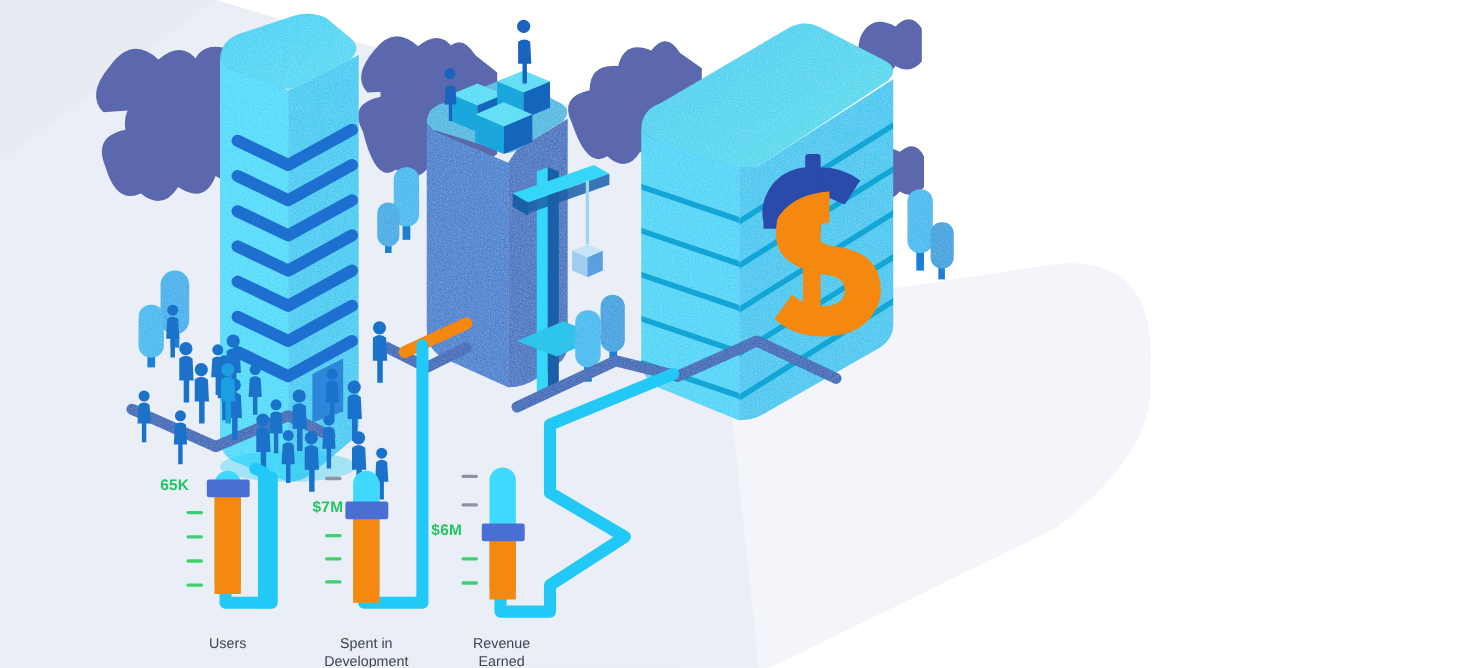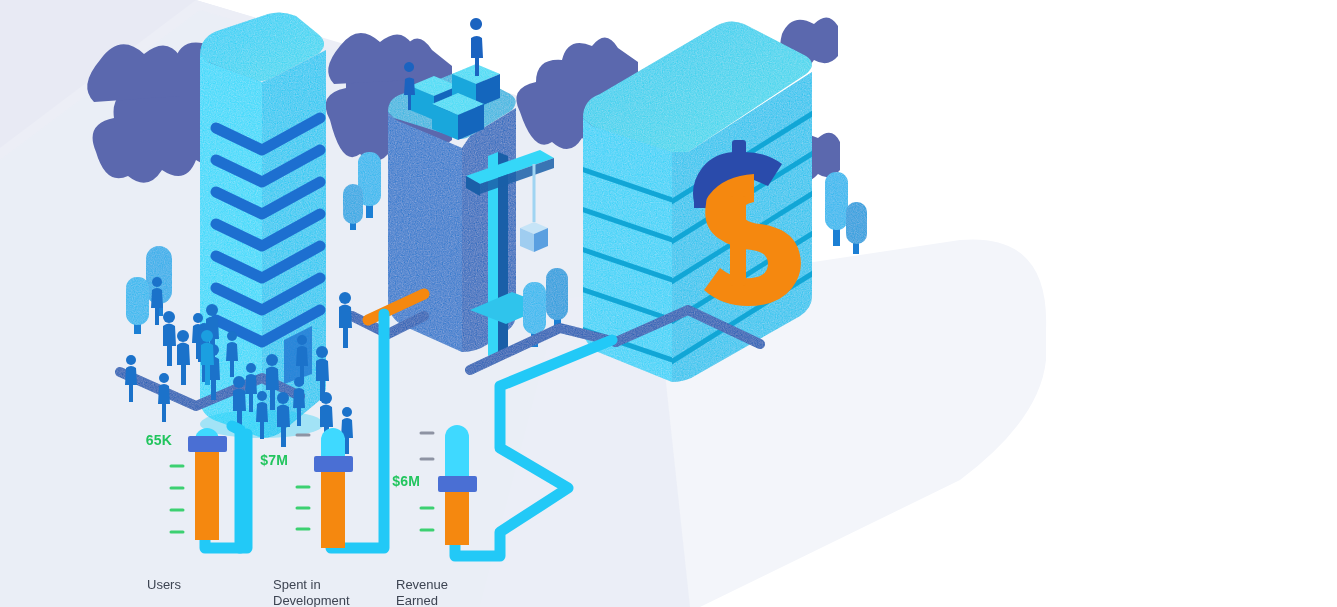--- a/index.html
+++ b/index.html
@@ -19,21 +19,21 @@
     color:#22c55e;
     white-space:nowrap;
     text-align:right;
     letter-spacing:.2px;
   }
   .axis-label{
     position:absolute;
     font-family:"Liberation Sans","DejaVu Sans",sans-serif;
     font-size:13px;font-weight:400;
     color:#3d4452;
-    text-align:left;
+    text-align:center;
     line-height:16px;
     white-space:pre-line;
   }
 </style>
 </head>
 <body>
 
 <div id="stage">
 
   <svg id="art" viewBox="0 0 1337 607" xmlns="http://www.w3.org/2000/svg">
@@ -421,21 +421,21 @@
         <line x1="421" y1="508" x2="433" y2="508" stroke="#3cd071"></line>
         <line x1="421" y1="530" x2="433" y2="530" stroke="#3cd071"></line>
       </g>
       <rect x="445" y="425" width="24" height="120" rx="12" fill="#3fd9ff"></rect>
       <rect x="445" y="488" width="24" height="57" fill="#f5880f"></rect>
       <rect x="438" y="476" width="39" height="16" rx="2" fill="#4a6fd4"></rect>
     </g>
   </svg>
 
   <div class="gauge-label" style="left:128px;top:432px;width:44px;">65K</div>
-  <div class="gauge-label" style="left:244px;top:452px;width:44px;">$7M</div>
+  <div class="gauge-label" style="left:268px;top:452px;width:44px;">$7M</div>
   <div class="gauge-label" style="left:376px;top:473px;width:44px;">$6M</div>
 
   <div class="axis-label" style="left:147px;top:577px;width:120px;">Users</div>
   <div class="axis-label" style="left:273px;top:577px;width:120px;">Spent in
 Development</div>
   <div class="axis-label" style="left:396px;top:577px;width:120px;">Revenue
 Earned</div>
 
 </div>
 

